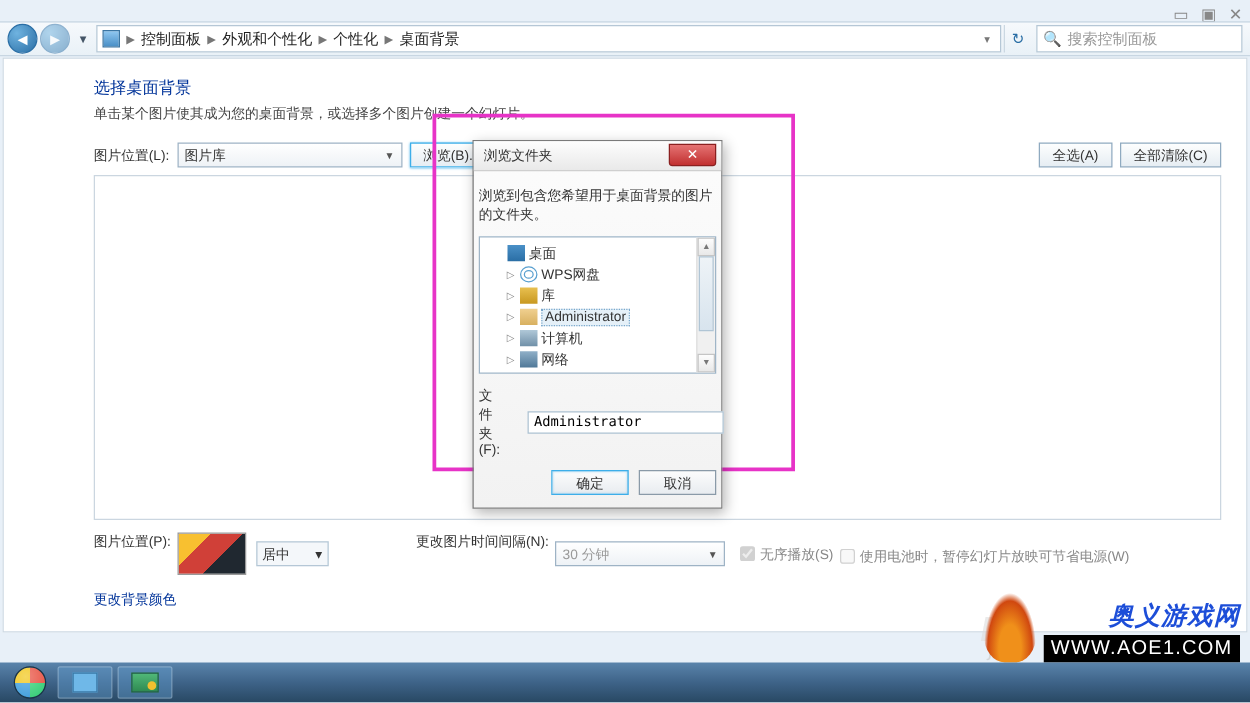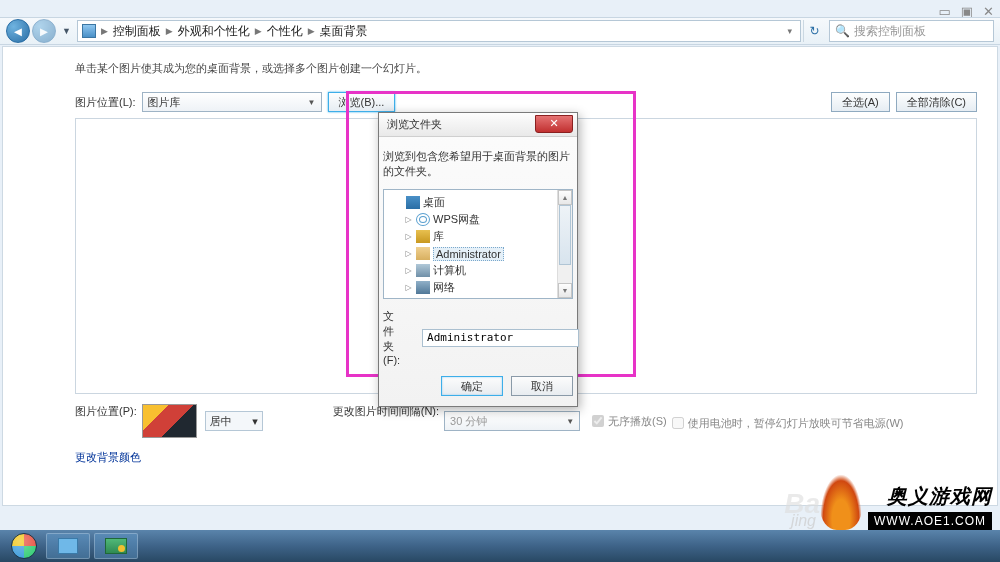--- a/index.html
+++ b/index.html
@@ -84,22 +84,22 @@
   .tb-item { width:44px; height:26px; border:1px solid rgba(255,255,255,.25); background:rgba(100,160,210,.4); border-radius:2px; display:flex; align-items:center; justify-content:center; }
   .tb-ic1 { width:20px; height:16px; background:#6fb8e8; border:1px solid #3a7aa8; }
   .tb-ic2 { width:22px; height:16px; background:linear-gradient(#50b878,#2f8a52); border:1px solid #1f6838; position:relative; }
   .tb-ic2::after{content:"";position:absolute;right:1px;bottom:1px;width:7px;height:7px;background:#f0c030;border-radius:50%;}
 
   
   .watermark { position:absolute; right:8px; bottom:32px; display:flex; align-items:flex-end; gap:6px; }
   .flame { width:42px; height:56px; position:relative; }
   .flame::before{content:"";position:absolute;inset:0;background:radial-gradient(ellipse at 50% 80%, #f0901a 30%, #d04810 60%, transparent 70%);border-radius:50% 50% 40% 40%;}
   .wm-text { text-align:right; }
-  .wm-main { font-size:20px; font-weight:bold; color:#000000; font-style:italic; letter-spacing:1px; }
-  .wm-sub { background:#000; color:#fff; font-size:12px; padding:2px 6px; letter-spacing:1px; display:inline-block; margin-top:2px; }
+  .wm-main { font-size:20px; font-weight:bold; color:#1d4ed8; font-style:italic; letter-spacing:1px; }
+  .wm-sub { background:#000; color:#fff; font-size:16px; padding:2px 6px; letter-spacing:1px; display:inline-block; margin-top:2px; }
   .bai { position:absolute; right:180px; bottom:42px; font-size:28px; font-weight:bold; color:#ddd; opacity:.6; font-style:italic; }
   .jing { position:absolute; right:184px; bottom:32px; font-size:16px; color:#ccc; opacity:.7; font-style:italic; }
 </style>
 </head>
 <body>
 
 <div class="win-chrome">
   <span>▭</span>
   <span>▣</span>
   <span>✕</span>
@@ -124,20 +124,21 @@
     </div>
   </div>
   <div class="refresh">↻</div>
   <div class="search">
     <span class="sic">🔍</span>
     <span>搜索控制面板</span>
   </div>
 </div>
 
 <div class="main">
+  <div class="title">选择桌面背景</div>
   <div class="subtitle">单击某个图片使其成为您的桌面背景，或选择多个图片创建一个幻灯片。</div>
 
   <div class="row1">
     <span class="lbl">图片位置(L):</span>
     <div class="combo">
       <span>图片库</span>
       <span class="dd">▼</span>
     </div>
     <div class="btn hl">浏览(B)...</div>
     <div class="right-btns">

